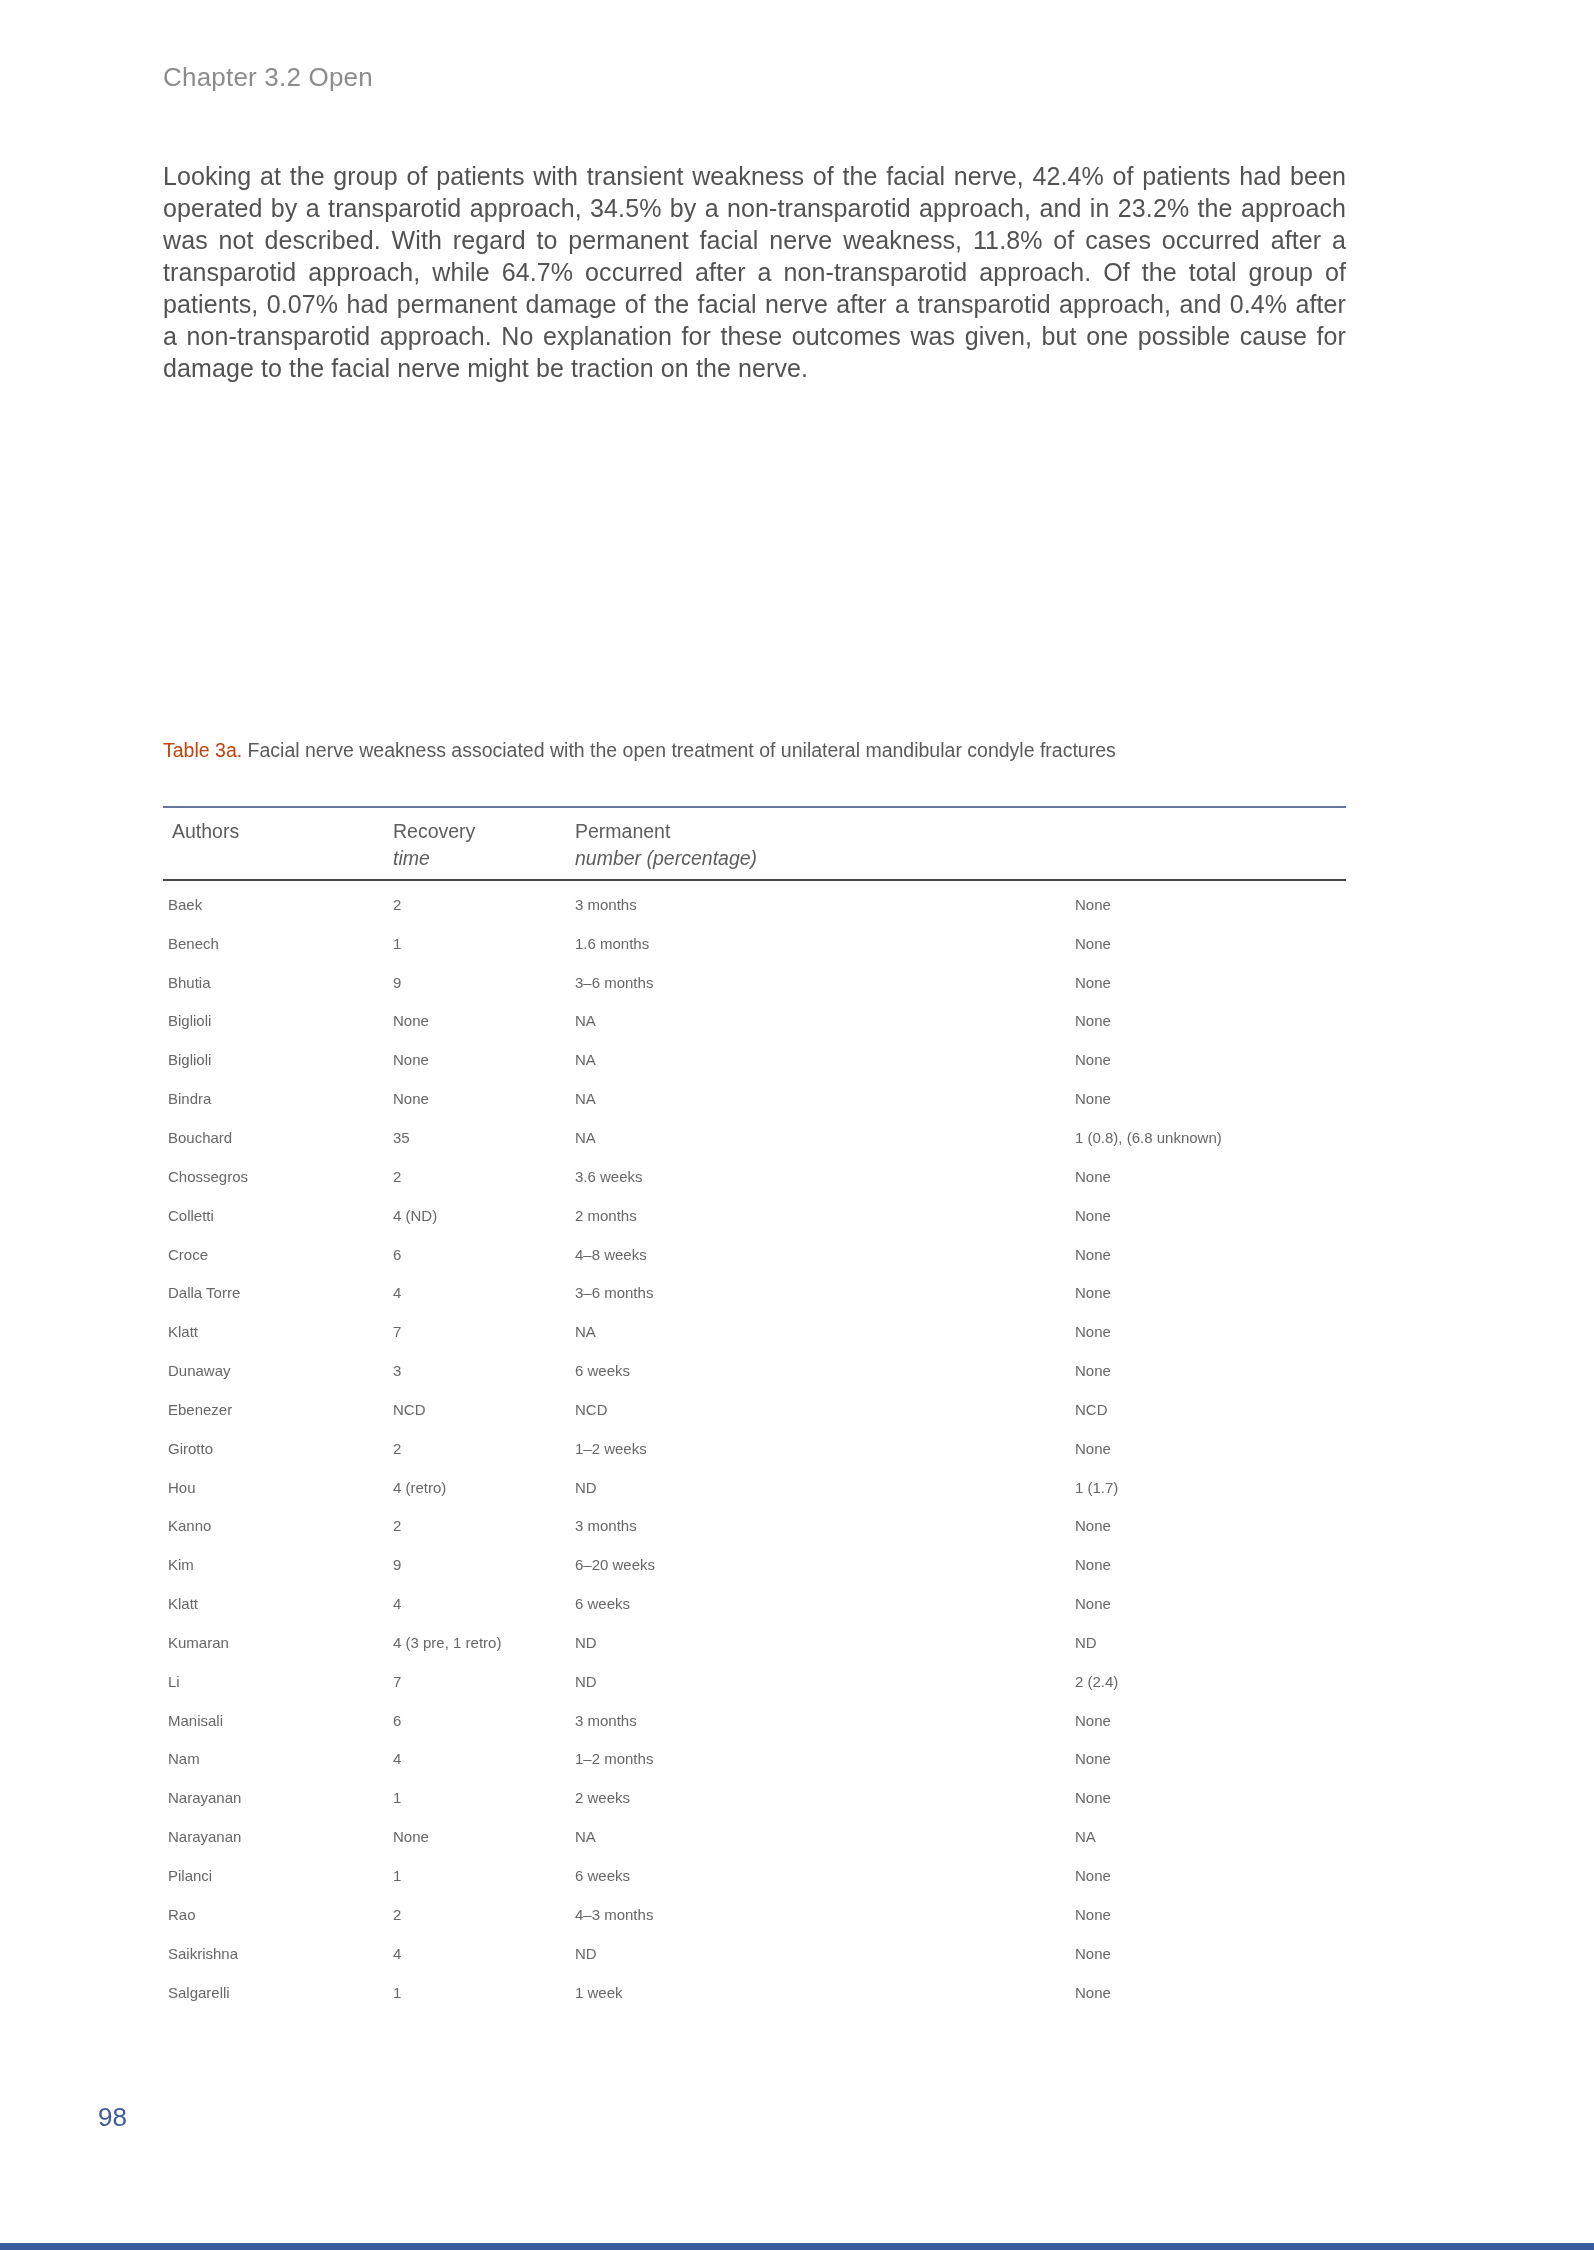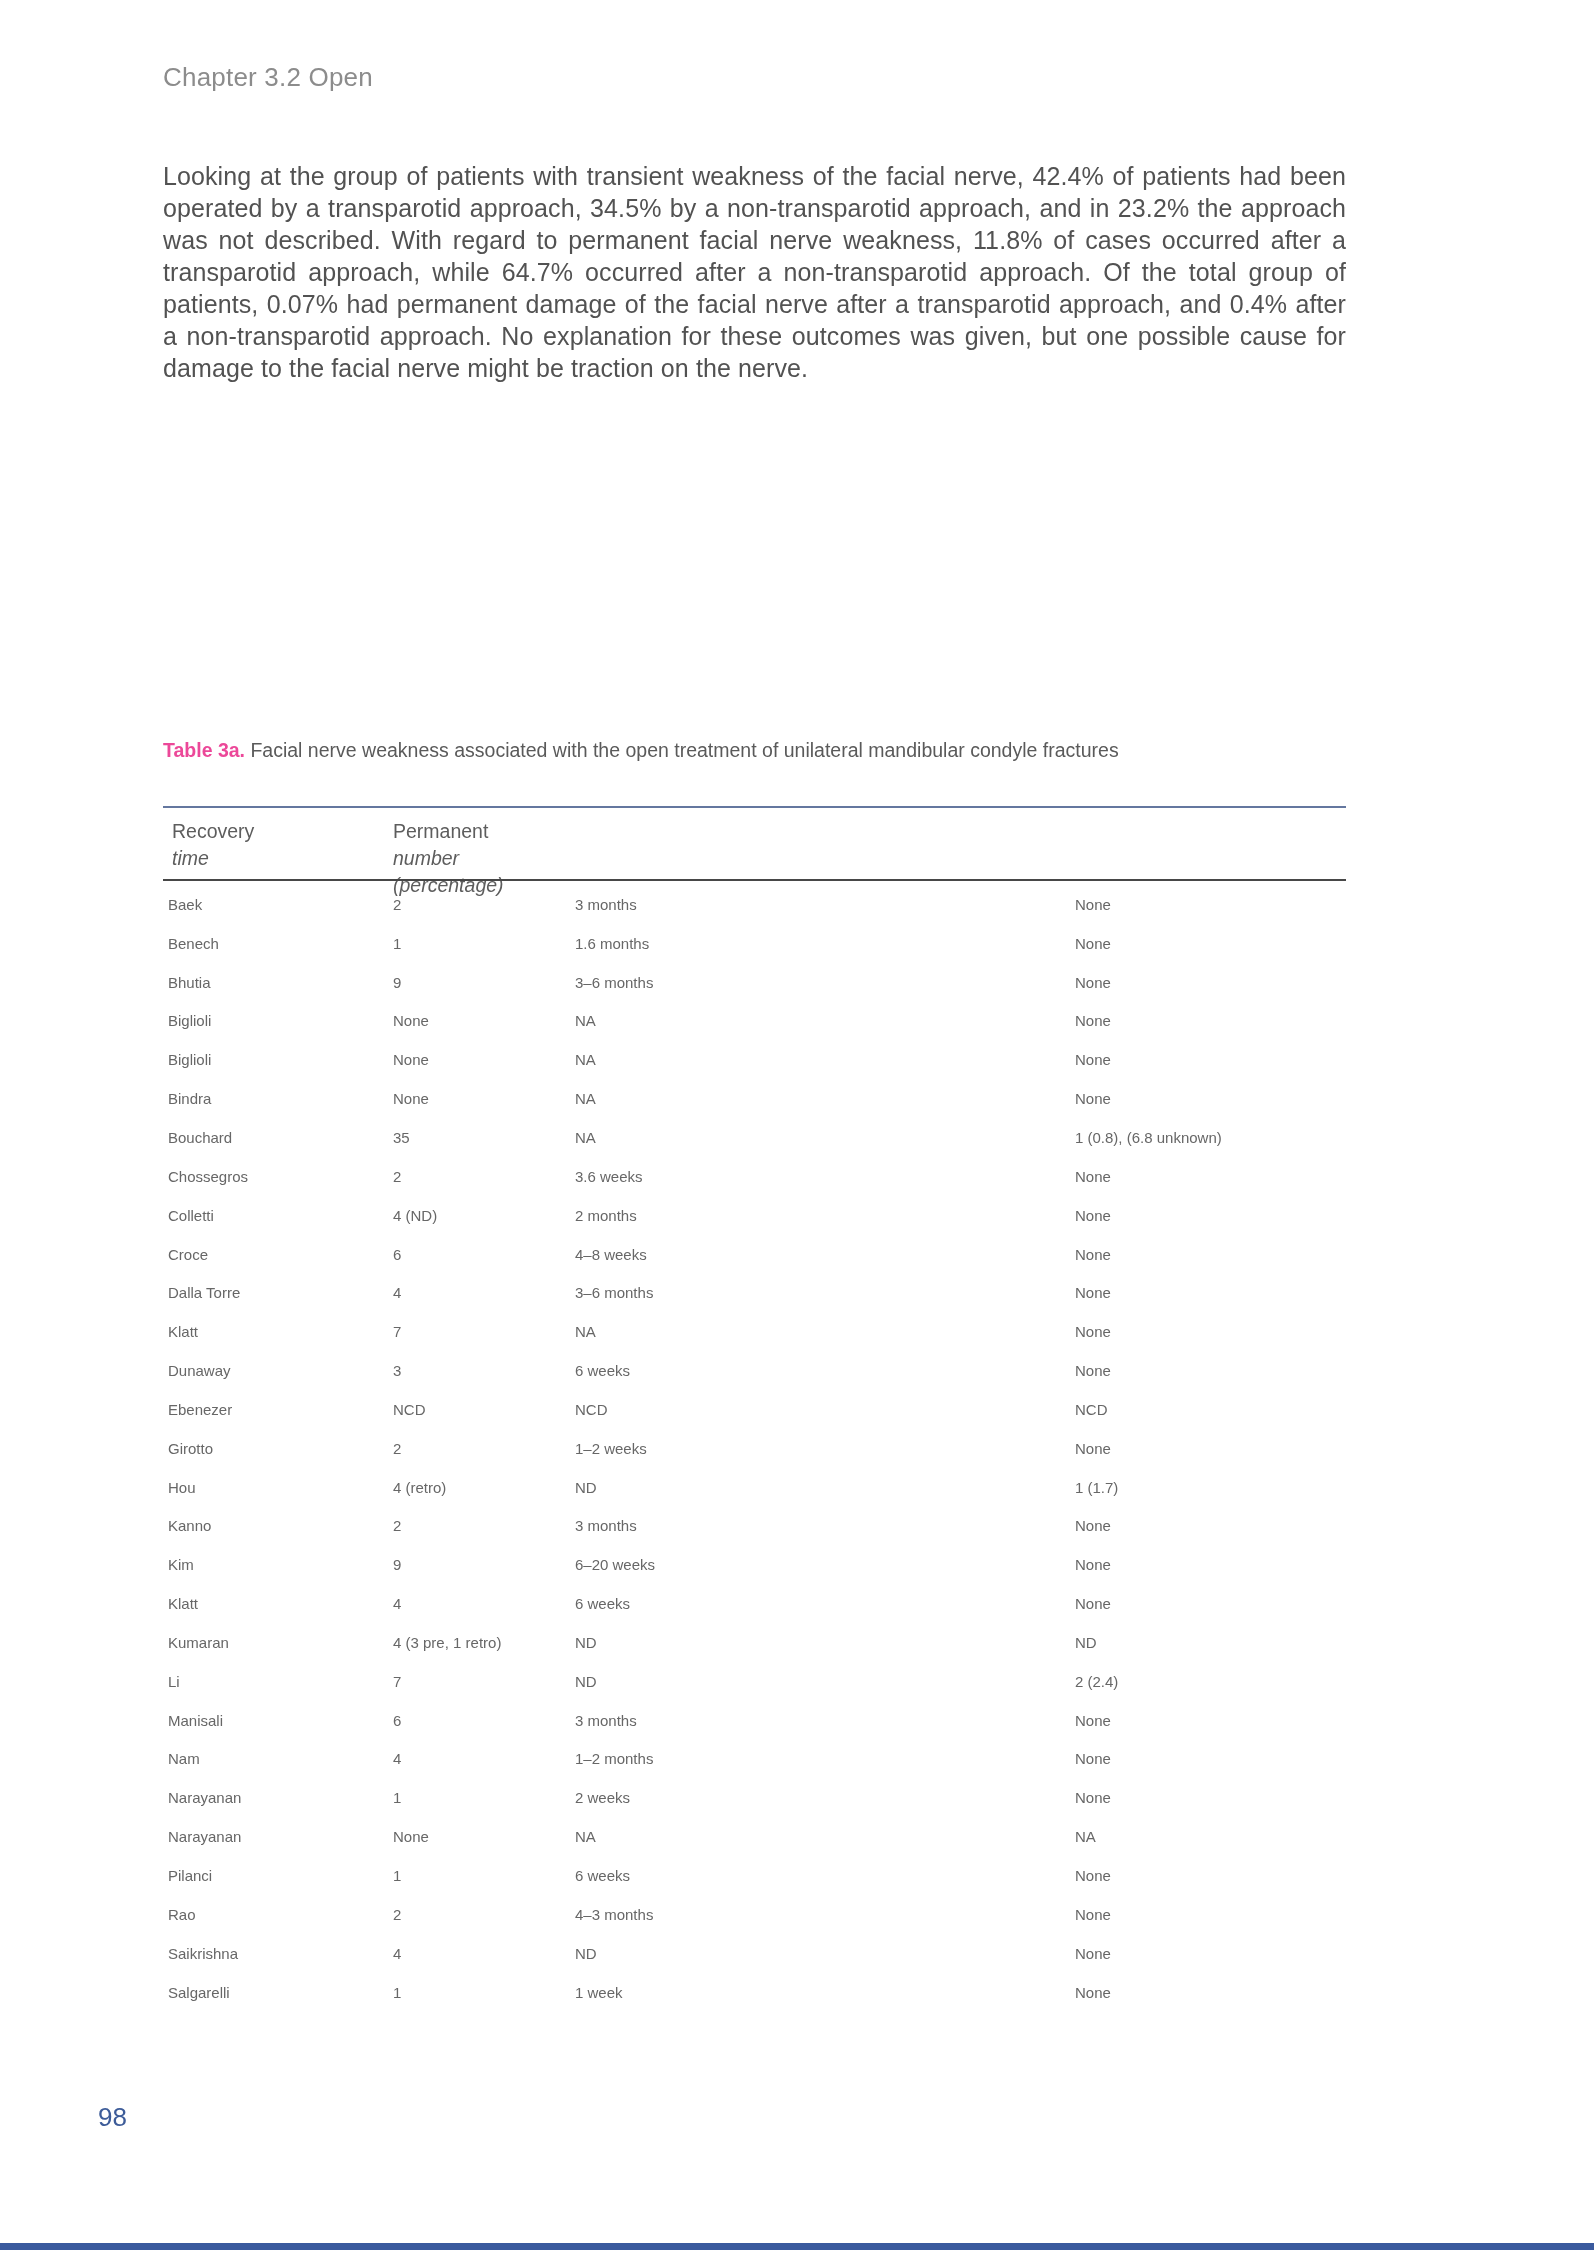--- a/index.html
+++ b/index.html
@@ -37,22 +37,22 @@
     position: absolute;
     left: 163px;
     top: 736px;
     width: 1183px;
     font-size: 19.5px;
     line-height: 29px;
     text-align: justify;
     color: #5a5a5a;
   }
   .table-caption .cap-label {
-    font-weight: bold;
-    color: #ec4899;
+    font-weight: normal;
+    color: #c2410c;
   }
   .rule-blue {
     position: absolute;
     left: 163px;
     top: 806px;
     width: 1183px;
     height: 2px;
     background: #64779f;
   }
   .rule-dark {
@@ -117,20 +117,24 @@
 
 <div class="table-caption">
   <span class="cap-label">Table 3a.</span>
   <span class="cap-text">Facial nerve weakness associated with the open treatment of unilateral mandibular condyle fractures</span>
 </div>
 
 <div class="rule-blue"></div>
 
 <div class="table-header">
   <div class="hcell">
+    <div class="col-title">Authors</div>
+    <div class="col-subtitle"></div>
+  </div>
+  <div class="hcell">
     <div class="col-title">Recovery</div>
     <div class="col-subtitle">time</div>
   </div>
   <div class="hcell">
     <div class="col-title">Permanent</div>
     <div class="col-subtitle">number (percentage)</div>
   </div>
 </div>
 
 <div class="rule-dark"></div>

